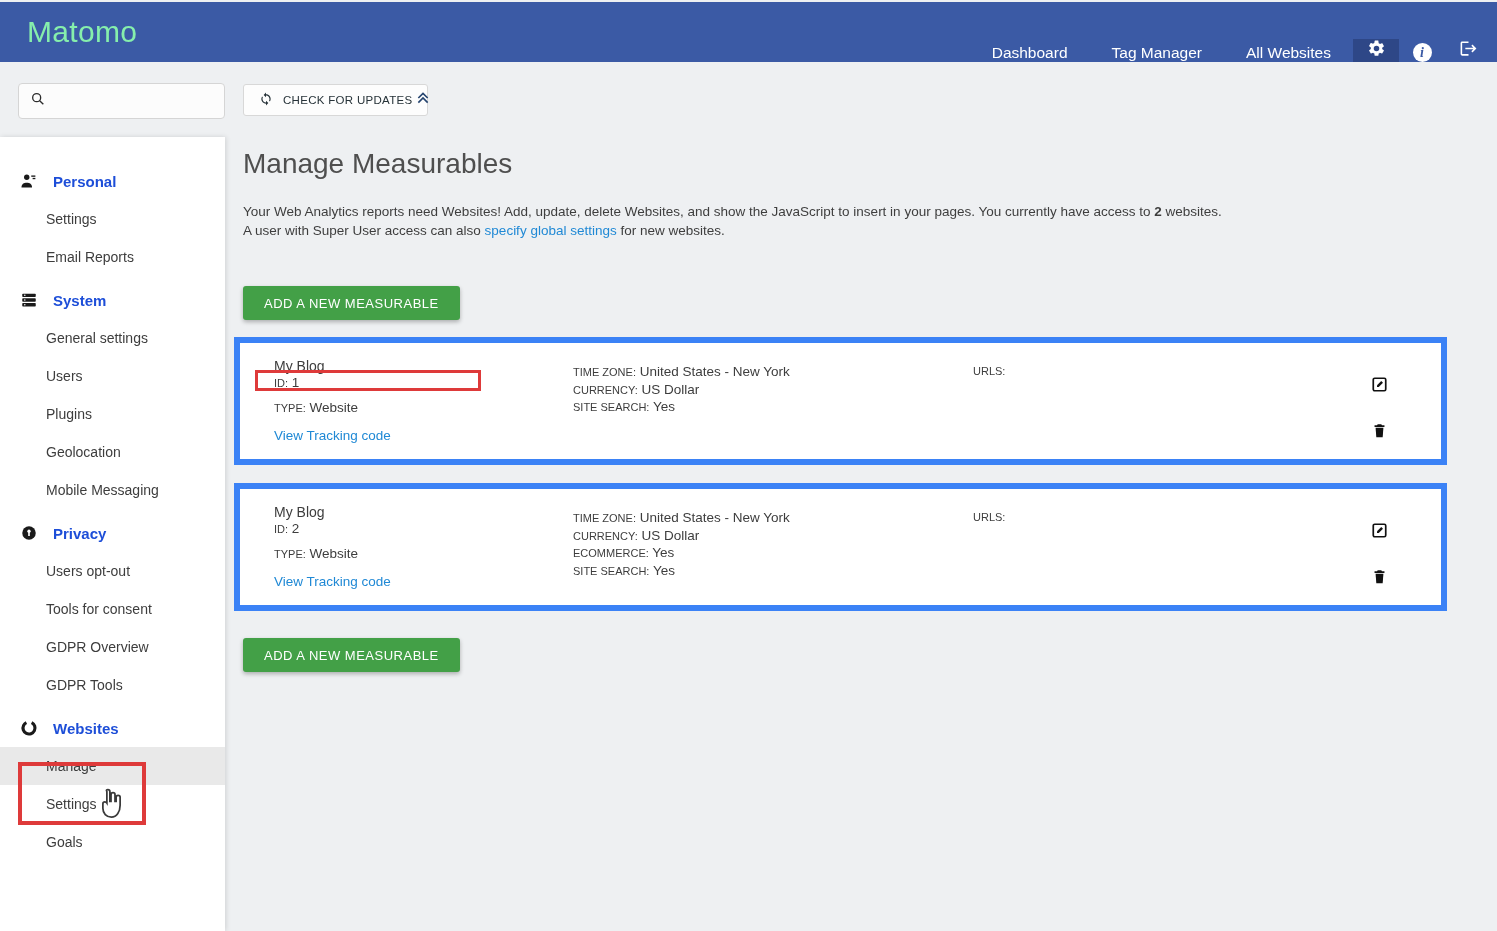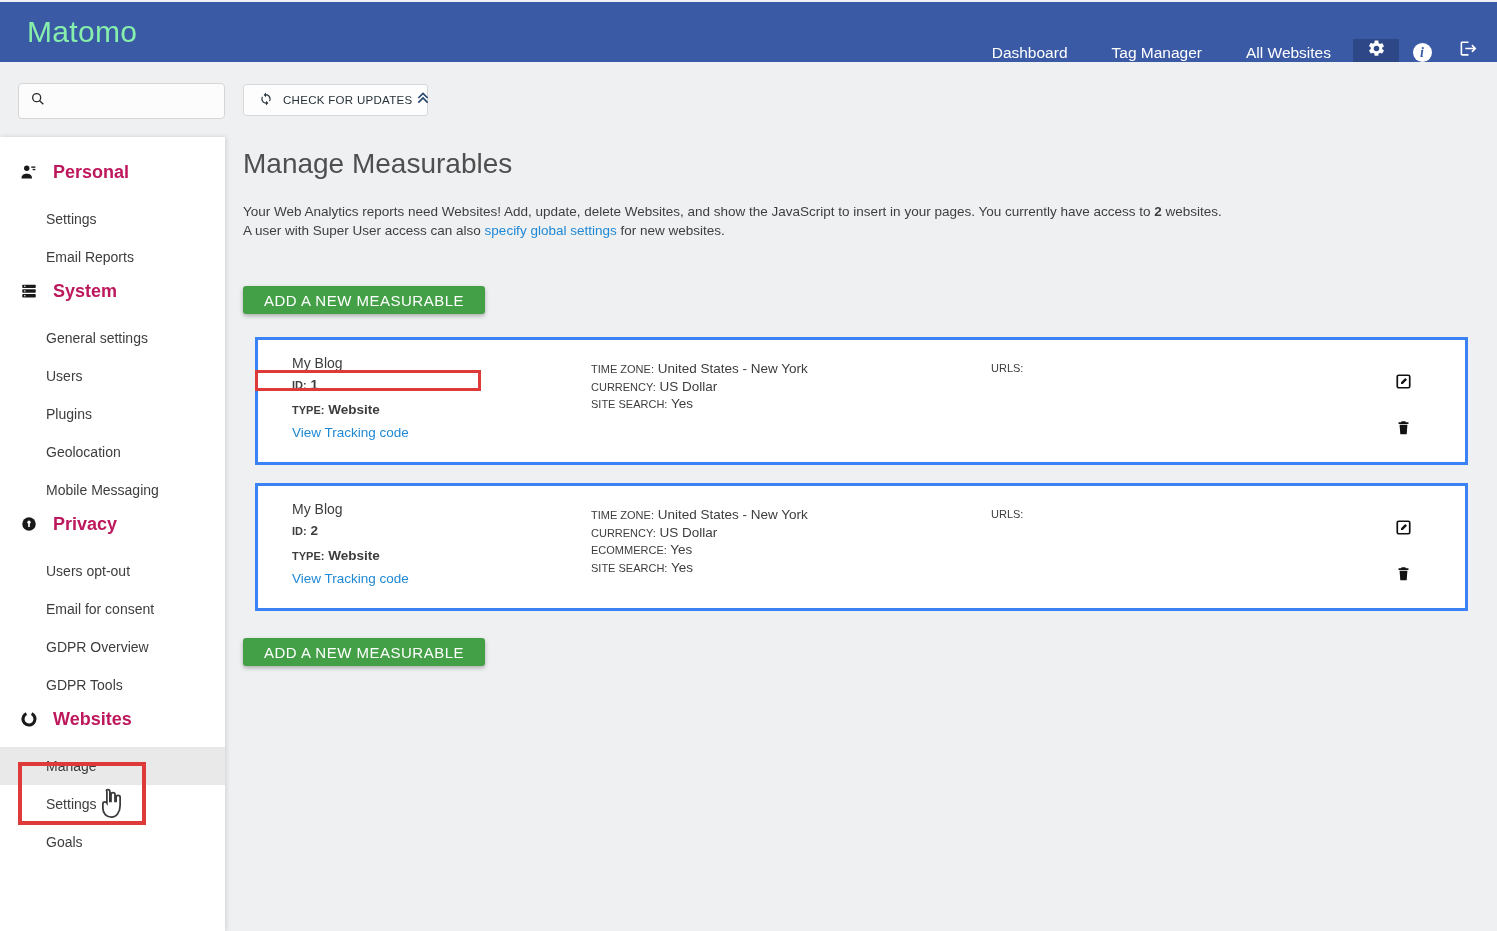--- a/index.html
+++ b/index.html
@@ -45,22 +45,22 @@
     border:none; outline:none; background:transparent; flex:1;
     font-size:13px; padding:0 8px; font-family:"Liberation Sans", sans-serif;
   }
   
   .sidebar {
     position:absolute; left:0; top:137px; width:225px; bottom:0;
     background:#fff; box-shadow:1px 0 5px rgba(0,0,0,.13);
     padding-top:20px;
   }
   .sb-header {
-    height:38px; margin-top:5px; display:flex; 
-    padding-left:19px; font-size:18px; font-weight:bold; color:#be185d;
+    height:38px; margin-top:5px; display:flex; align-items:center;
+    padding-left:19px; font-size:15px; font-weight:bold; color:#1d4ed8;
   }
   .sb-header .sb-icon { width:19px; height:19px; margin-right:15px; display:flex; align-items:center; justify-content:center; }
   .sb-icon svg { width:18px; height:18px; fill:#1a1a1a; }
   .sb-item {
     height:38px; line-height:38px; padding-left:46px;
     font-size:14px; color:#3d3d3d; cursor:pointer; white-space:nowrap;
   }
   .sb-item.active { background:#e9e9e9; }
   
   .btn-updates {
@@ -81,38 +81,38 @@
     position:absolute; left:243px; top:148px;
     font-size:28px; font-weight:400; color:#4f4f4f;
   }
   .intro {
     position:absolute; left:243px; top:203px;
     font-size:13.5px; color:#3e3e3e; line-height:18.5px;
   }
   .intro b { font-weight:bold; }
   .link { color:#2089d5; cursor:pointer; text-decoration:none; }
   .btn-green {
-    position:absolute; left:243px; height:28px; padding:0 21px;
+    position:absolute; left:243px; height:34px; padding:0 21px;
     background:#43a047; color:#fff; border:none; border-radius:3px;
-    font-size:15px; letter-spacing:.5px; cursor:pointer;
+    font-size:13px; letter-spacing:.5px; cursor:pointer;
     box-shadow:0 2px 4px rgba(0,0,0,.28);
     font-family:"Liberation Sans", sans-serif;
   }
   .btn-green.first  { top:286px; }
   .btn-green.second { top:638px; }
   
   .card {
-    position:absolute; left:255px; width:1213px; height:128px;
-    background:#fff; border:3px solid #3b82f6;
+    position:absolute; left:234px; width:1213px; height:128px;
+    background:#fff; border:6px solid #3b82f6;
   }
   .card1 { top:337px; }
   .card2 { top:483px; }
   .site-block { position:absolute; left:34px; top:14px; }
   .site-name { font-size:14px; color:#3d3d3d; height:18px; line-height:18px; }
-  .kv  { height:25px; line-height:26px; font-size:13.5px; color:#3d3d3d;font-weight:bold; }
+  .kv  { height:25px; line-height:16px; font-size:13.5px; color:#3d3d3d; }
   .lbl { font-size:11px; color:#3d3d3d; }
   .track-link { font-size:13.5px; margin-top:3px; }
   .details { position:absolute; left:333px; top:20px; }
   .detail-line { height:17.5px; line-height:17.5px; font-size:13.5px; color:#3d3d3d; }
   .urls-label { position:absolute; left:733px; top:22px; }
   .actions { position:absolute; top:0; right:52px; width:18px; }
   .action { position:absolute; right:0; width:18px; height:18px; cursor:pointer; }
   .action svg { width:17px; height:17px; }
   .action.edit  { top:33px; }
   .action.trash { top:79px; }
@@ -200,21 +200,21 @@
     <span class="sb-icon">
       <svg viewBox="0 0 24 24">
           <circle cx="12" cy="12" r="9"></circle>
           <circle cx="12" cy="9.5" r="2.2" fill="#fff"></circle>
           <rect x="10.9" y="10.5" width="2.2" height="5.5" fill="#fff"></rect>
         </svg>
     </span>
     <span>Privacy</span>
   </div>
   <div class="sb-item">Users opt-out</div>
-  <div class="sb-item">Email for consent</div>
+  <div class="sb-item">Tools for consent</div>
   <div class="sb-item">GDPR Overview</div>
   <div class="sb-item">GDPR Tools</div>
 
   <div class="sb-header">
     <span class="sb-icon">
       <svg viewBox="0 0 24 24">
           <circle cx="12" cy="12" r="8" fill="none" stroke="#1a1a1a" stroke-width="4.2" stroke-dasharray="42 8.3" transform="rotate(-64 12 12)"></circle>
         </svg>
     </span>
     <span>Websites</span>

